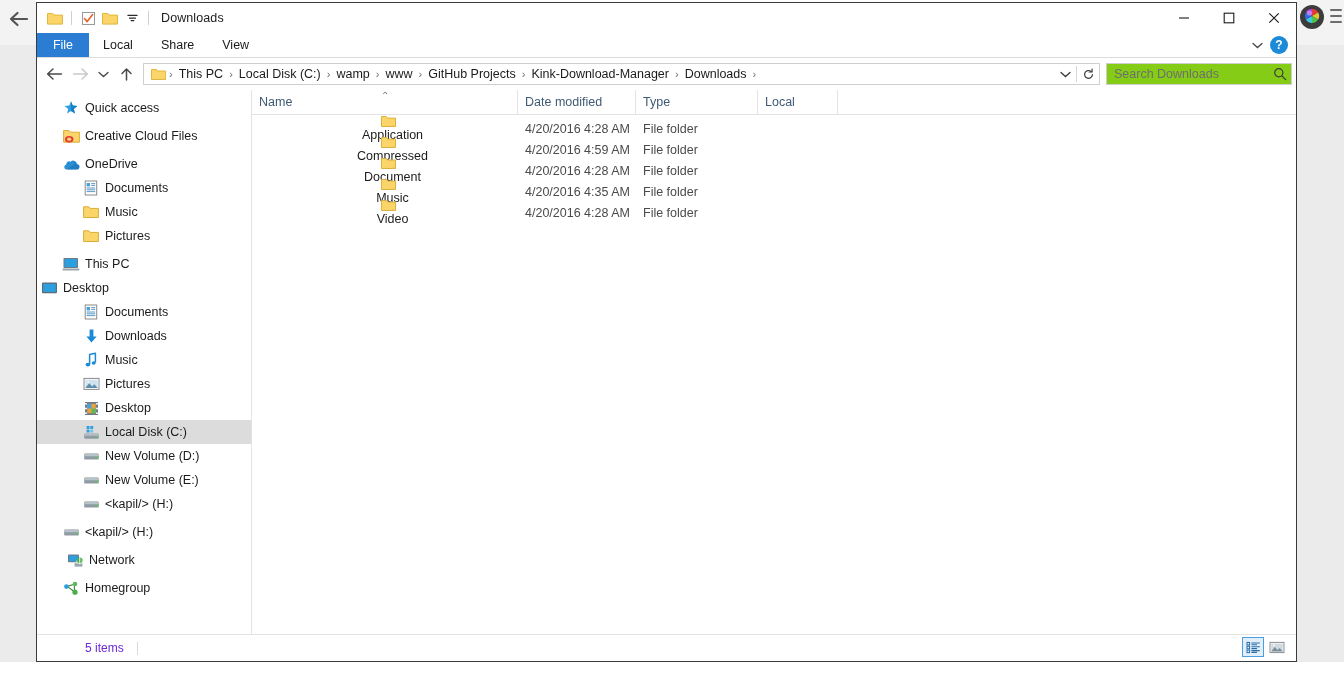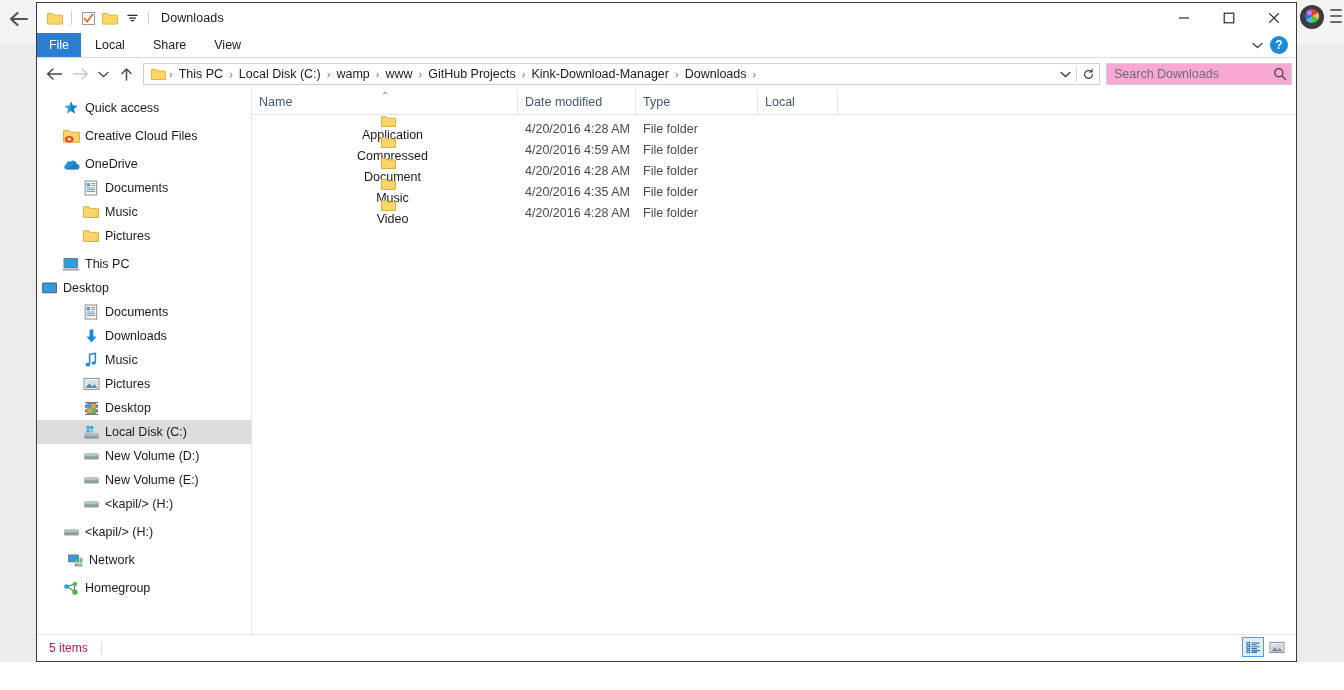--- a/index.html
+++ b/index.html
@@ -101,21 +101,21 @@
   }
   .tab {
     display: flex; align-items: center; justify-content: center;
     font-size: 12.5px; color: #1b1b1b;
     padding: 0 14px;
     height: 24px;
     box-sizing: border-box;
   }
   .tab.file {
     background: #2b7cd3; color: #ffffff;
-    width: 44px; padding: 12px;
+    width: 52px; padding: 12px;
   }
   .ribbon-right {
     position: absolute; right: 4px; top: 0; height: 24px;
     display: flex; align-items: center; gap: 2px;
   }
   .ribbon-chevron {
     width: 22px; height: 22px; display: flex; align-items: center; justify-content: center;
     color: #3c3c3c;
   }
   .help-btn {
@@ -169,21 +169,21 @@
   .addr-tool {
     width: 22px; height: 20px;
     display: flex; align-items: center; justify-content: center;
     color: #3c3c3c; font-size: 11px;
   }
   .addr-divider { width:1px; height: 16px; background:#d8d8d8; }
 
   .searchbox {
     width: 186px; height: 22px; flex: none;
     border: 1px solid #cfcfcf;
-    background: #f9a8d4;
+    background: #84cc16;
     display: flex; align-items: center;
     box-sizing: border-box;
     margin-left: 4px;
     gap: 6px;
   }
   .searchbox input {
     flex: 1 1 auto; border: none; outline: none;
     font-family: "Liberation Sans", sans-serif;
     font-size: 12.5px; color: #1b1b1b;
     padding-left: 7px; background: transparent;
@@ -267,21 +267,21 @@
 
   
   .statusbar {
     height: 26px; flex: none;
     border-top: 1px solid #e3e3e3;
     display: flex; align-items: center;
     background: #ffffff;
     position: relative;
     padding-left: 12px;
   }
-  .status-text { font-size: 12px; color: #be185d; }
+  .status-text { font-size: 12px; color: #6d28d9; margin-left: 36px; }
   .status-sep { width: 1px; height: 13px; background: #dadada; margin-left: 13px; }
   .viewbtns {
     position: absolute; right: 8px; top: 2px;
     display: flex; align-items: center; gap: 2px;
   }
   .viewbtn {
     width: 22px; height: 20px;
     display: flex; align-items: center; justify-content: center;
     box-sizing: border-box;
     border: 1px solid transparent;

